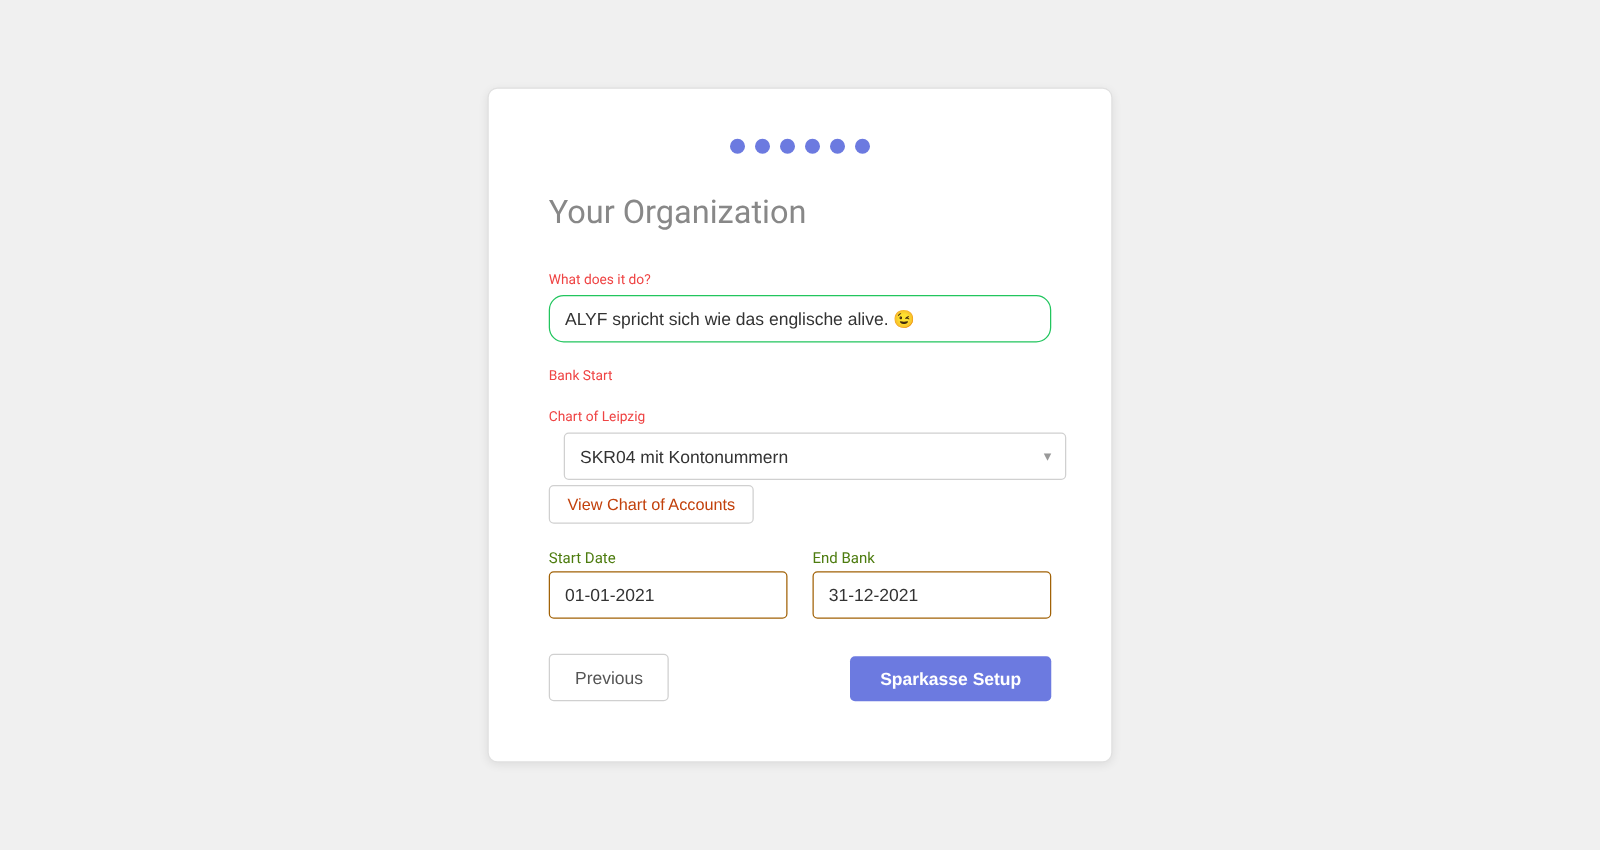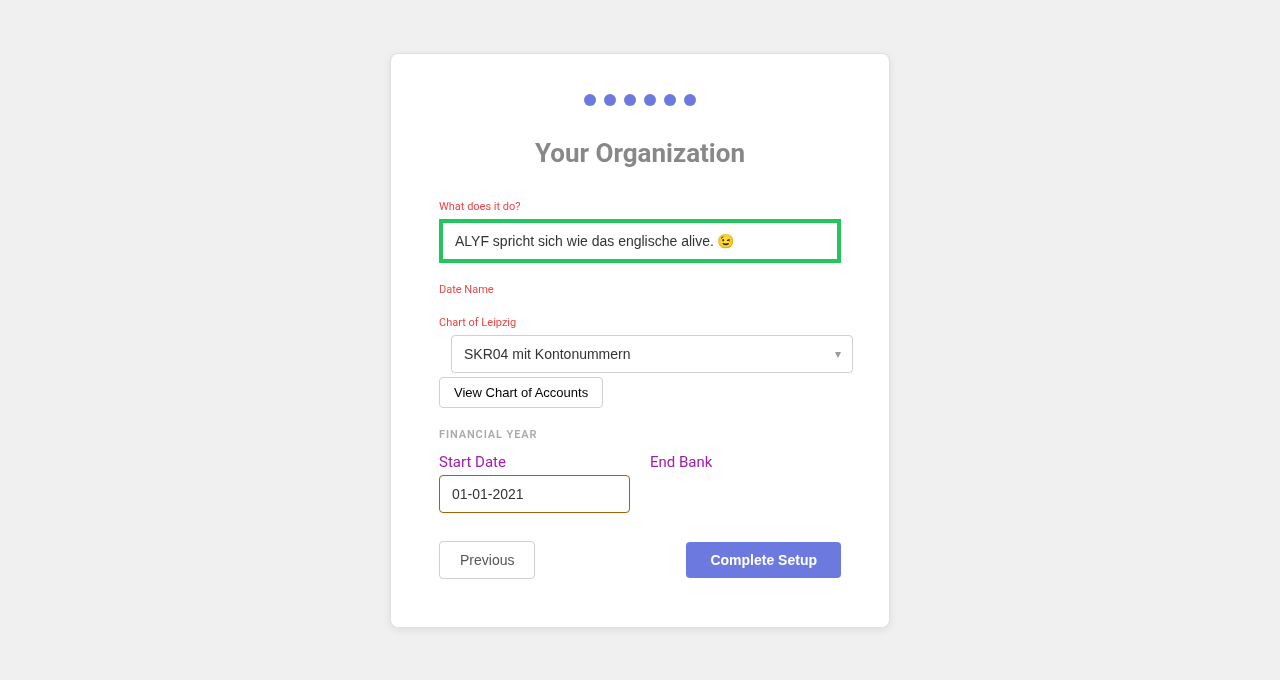--- a/index.html
+++ b/index.html
@@ -37,23 +37,22 @@
     }
 
     .step-dot {
       width: 12px;
       height: 12px;
       border-radius: 50%;
       background-color: #6c7ae0;
     }
 
     .page-title {
-      text-align: center;
       font-size: 26px;
-      font-weight: 700;
+      font-weight: 400;
       color: #888;
       margin-bottom: 32px;
     }
 
     .form-group {
       margin-bottom: 20px;
     }
 
     .form-label {
       display: block;
@@ -68,22 +67,22 @@
       font-weight: 600;
       color: #aaa;
       letter-spacing: 0.08em;
       text-transform: uppercase;
       margin-bottom: 12px;
     }
 
     .form-input {
       width: 100%;
       padding: 10px 12px;
-      border: 4px solid #22c55e;
-      border-radius: 0;
+      border: 1px solid #22c55e;
+      border-radius: 12px;
       font-size: 14px;
       color: #333;
       outline: none;
     }
 
     .form-select-wrapper {
       position: relative;
       width: 100%;
       margin-left: 12px;
     }
@@ -111,59 +110,59 @@
       font-size: 12px;
     }
 
     .view-chart-btn {
       display: inline-block;
       padding: 7px 14px;
       border: 1px solid #d0d0d0;
       border-radius: 4px;
       background: #fff;
       font-size: 13px;
-      color: #000000;
+      color: #c2410c;
       cursor: pointer;
       margin-top: 4px;
     }
 
     .financial-year-section {
       margin-bottom: 28px;
     }
 
     .date-row {
       display: flex;
       gap: 20px;
     }
 
     .date-group {
       flex: 1;
     }
 
     .date-label {
-      font-size: 15px;
-      color: #a21caf;
+      font-size: 12px;
+      color: #4d7c0f;
       margin-bottom: 4px;
       display: block;
     }
 
     .date-input {
       width: 100%;
       padding: 10px 12px;
       border: 1px solid #a16207;
       border-radius: 4px;
       font-size: 14px;
       color: #333;
       outline: none;
     }
 
     .footer-buttons {
       display: flex;
       justify-content: space-between;
-      align-items: center;
+      align-items: flex-end;
     }
 
     .btn-previous {
       padding: 10px 20px;
       border: 1px solid #d0d0d0;
       border-radius: 4px;
       background: #fff;
       font-size: 14px;
       color: #555;
       cursor: pointer;
@@ -195,48 +194,48 @@
   </div>
 
   <h1 class="page-title">Your Organization</h1>
 
   <div class="form-group">
     <label class="form-label">What does it do?</label>
     <input type="text" class="form-input" value="ALYF spricht sich wie das englische alive. 😉" style="">
   </div>
 
   <div class="form-group">
-    <label class="form-label">Date Name</label>
+    <label class="form-label">Bank Start</label>
   </div>
 
   <div class="form-group">
     <label class="form-label">Chart of Leipzig</label>
     <div class="form-select-wrapper">
       <select class="form-select">
         <option>SKR04 mit Kontonummern</option>
         <option>SKR03 mit Kontonummern</option>
         <option>SKR04</option>
         <option>SKR03</option>
       </select>
       <span class="select-chevron">▾</span>
     </div>
     <button class="view-chart-btn">View Chart of Accounts</button>
   </div>
 
   <div class="financial-year-section">
-    <span class="form-label-section">FINANCIAL YEAR</span>
     <div class="date-row">
       <div class="date-group">
         <label class="date-label">Start Date</label>
         <input type="text" class="date-input" value="01-01-2021" style="">
       </div>
       <div class="date-group">
         <label class="date-label">End Bank</label>
+        <input type="text" class="date-input" value="31-12-2021" style="">
       </div>
     </div>
   </div>
 
   <div class="footer-buttons">
     <button class="btn-previous">Previous</button>
-    <button class="btn-complete">Complete Setup</button>
+    <button class="btn-complete">Sparkasse Setup</button>
   </div>
 
 </div>
 
 </body></html>

